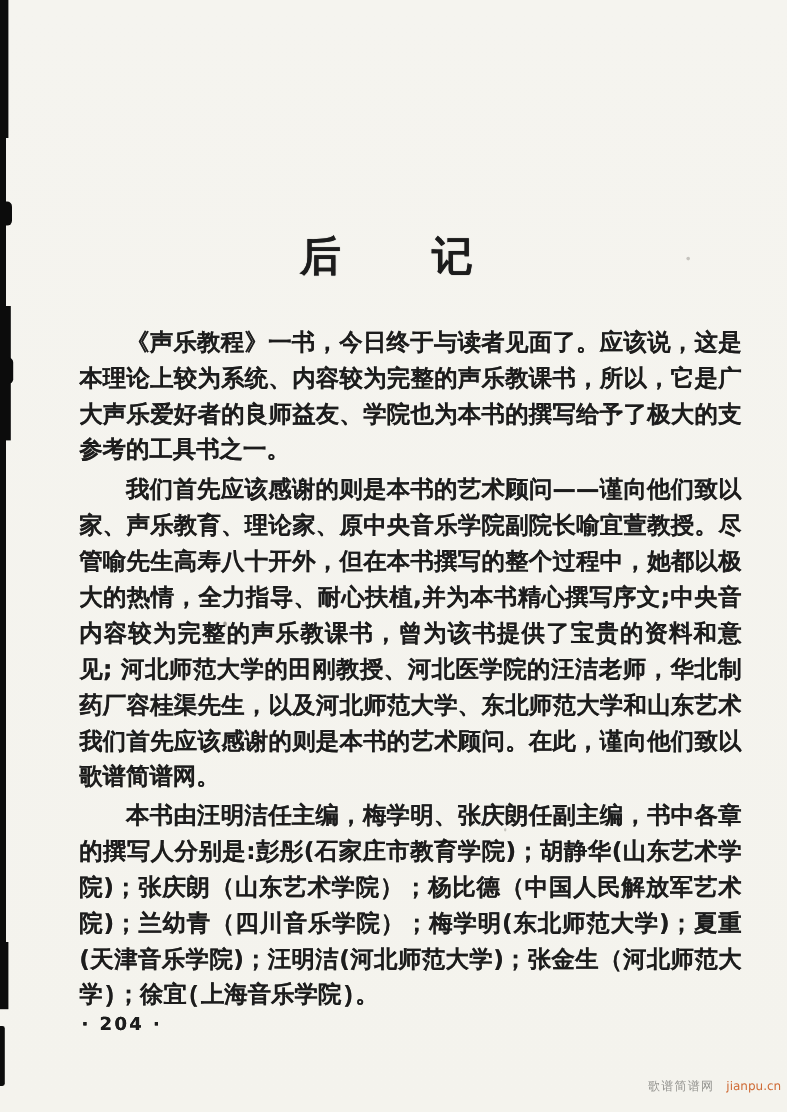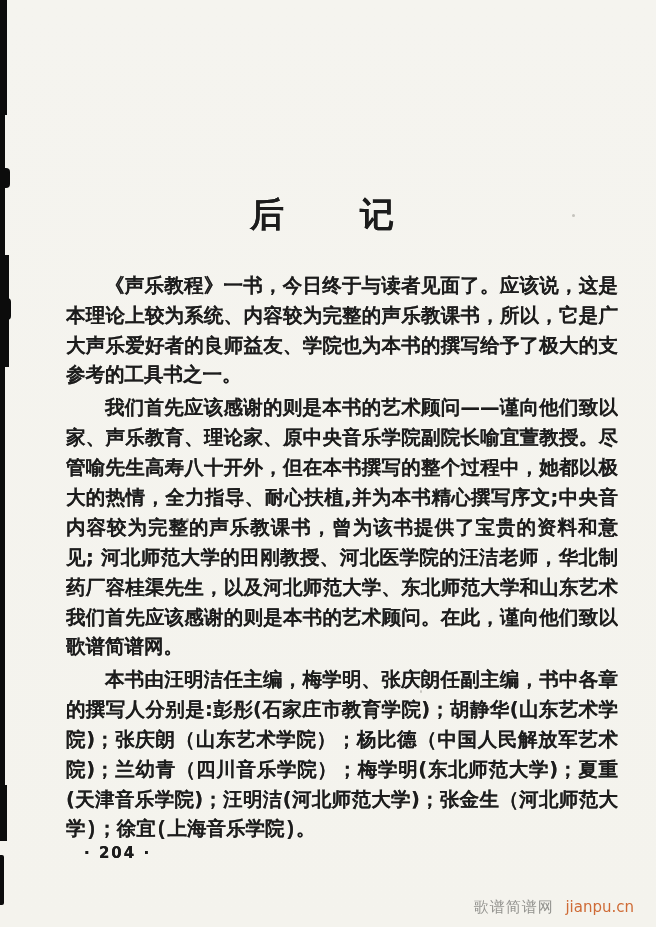--- a/index.html
+++ b/index.html
@@ -55,27 +55,27 @@
     height:30px;line-height:30px;
     text-align:justify;text-align-last:justify;
     text-justify:inter-character;
     overflow:hidden;
   }
   .line.indent{text-indent:2em;}
   .line.last{text-align-last:left;font-family:Liberation Mono, monospace;}
 
   
   .page-number{
-    position:absolute;left:84px;top:844px;
+    position:absolute;left:68px;top:844px;
     font-size:15px;font-weight:700;letter-spacing:2px;
     text-shadow:0 0 .4px var(--ink);
   }
   .watermark{
-    position:absolute;right:22px;top:898px;
-    font-size:15px;letter-spacing:1px;
+    position:absolute;right:5px;top:898px;
+    font-size:10px;letter-spacing:1px;
     white-space:nowrap;
   }
   .watermark .site{color:var(--watermark-site);}
   .watermark .url{color:var(--watermark-url);margin-left:6px;letter-spacing:0;}
 </style>
 </head>
 <body>
 
 <div class="page">
 

